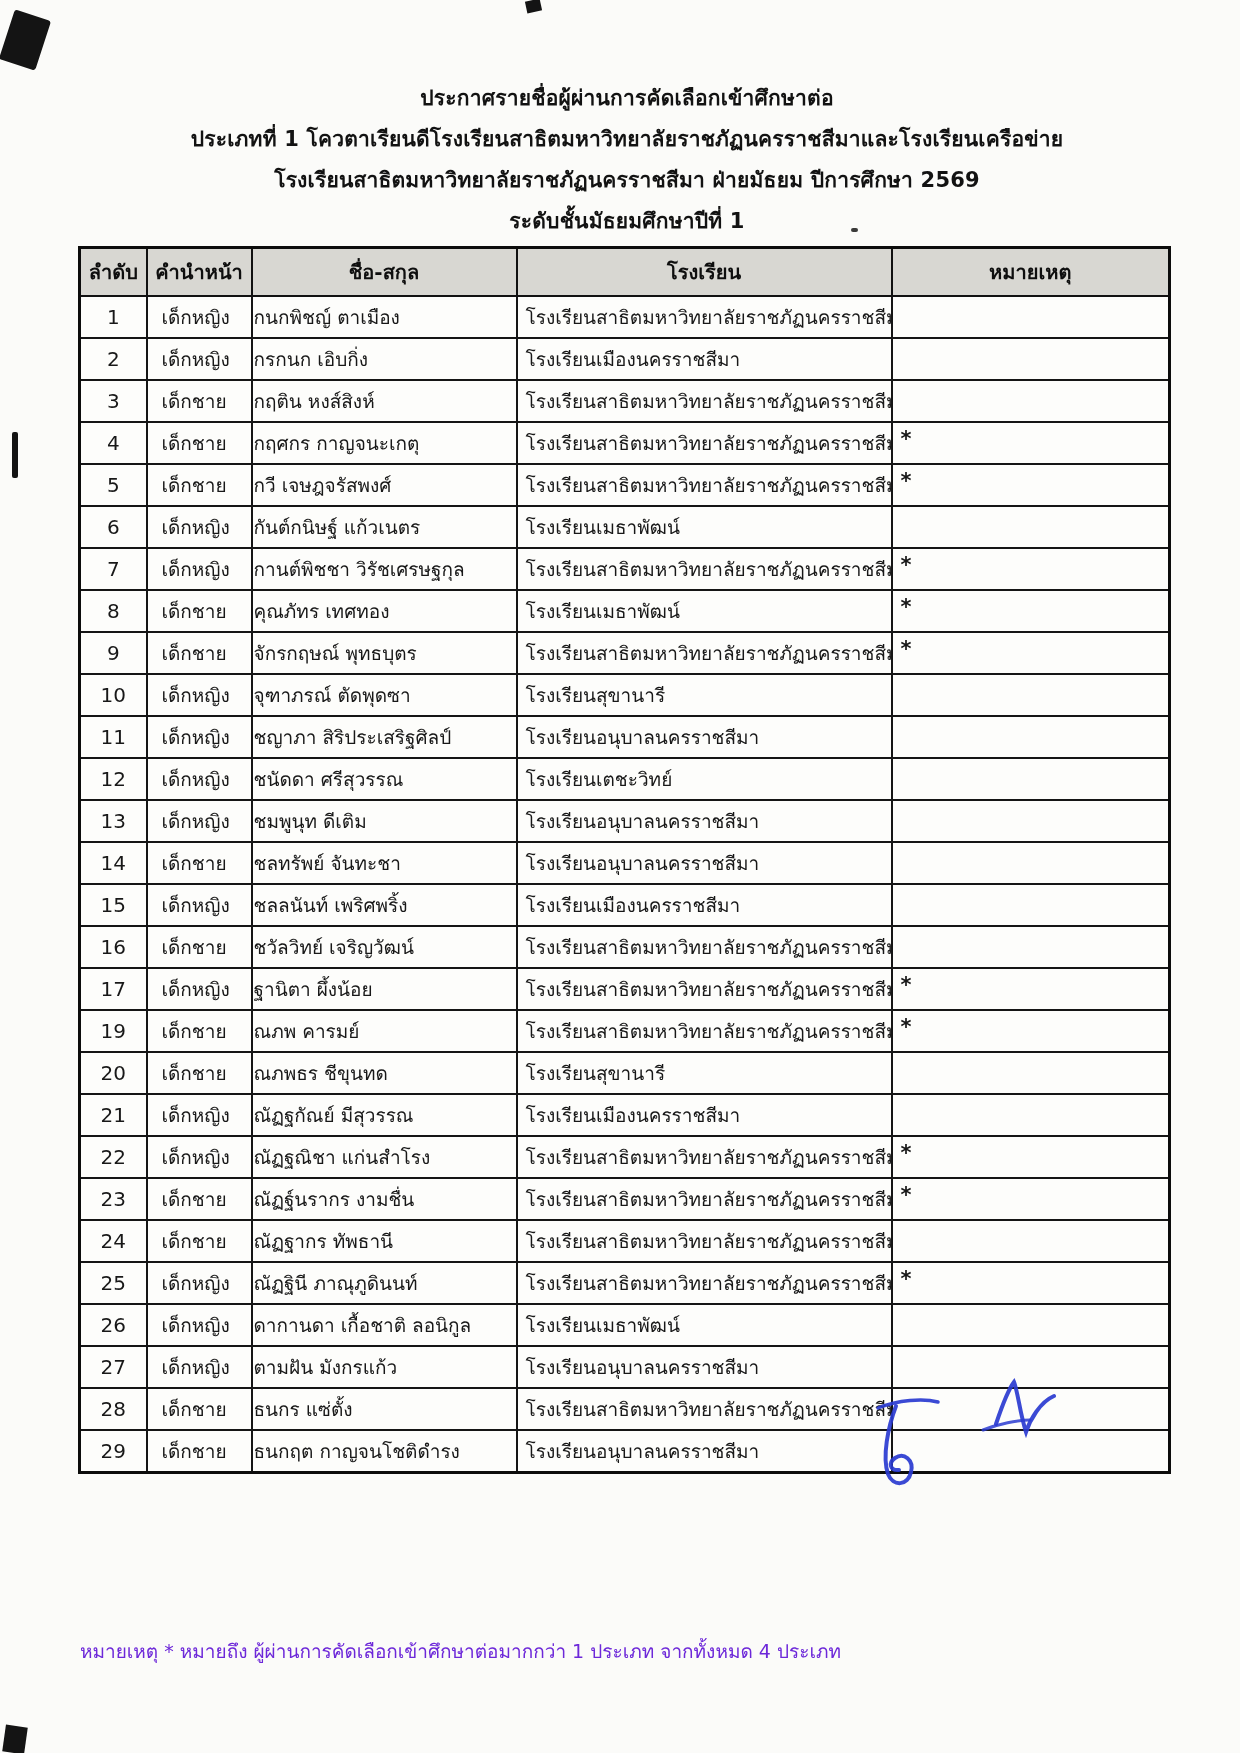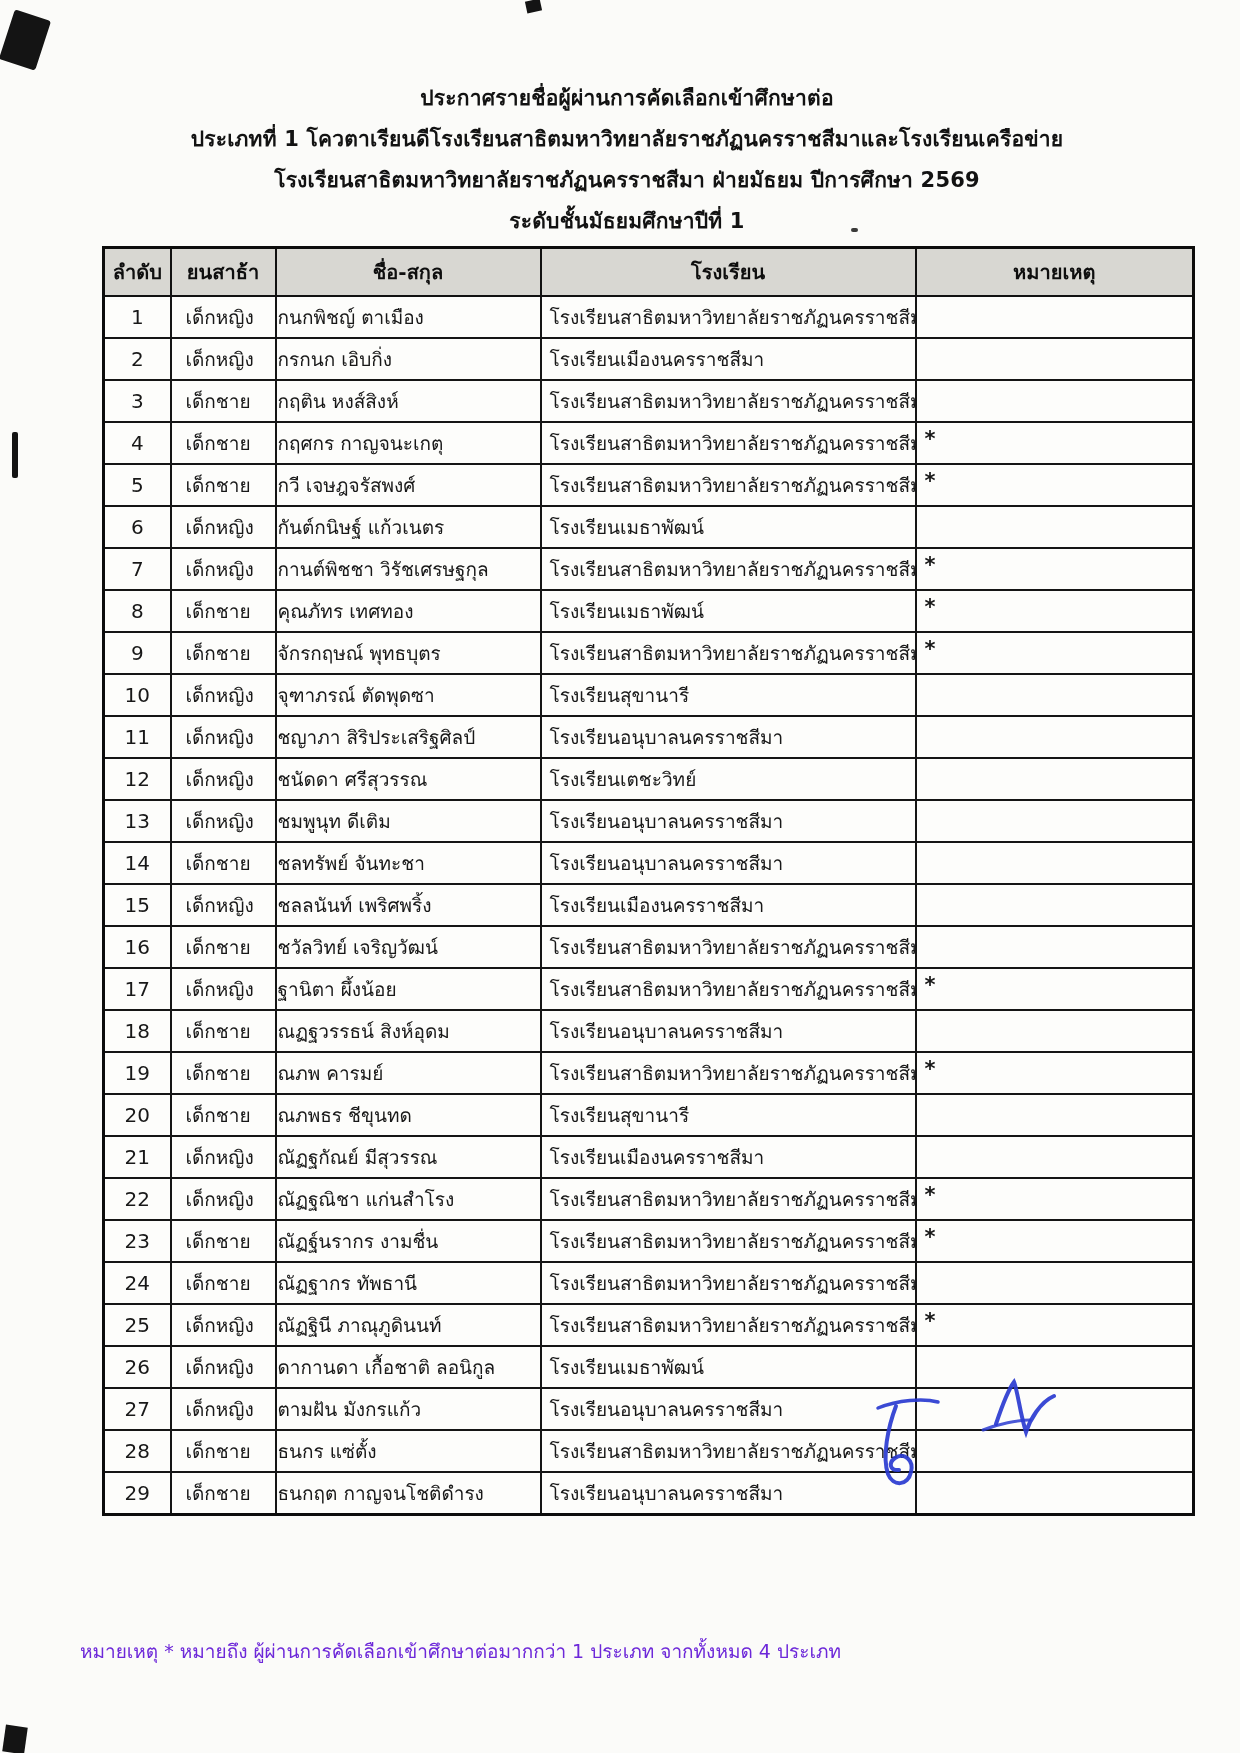--- a/index.html
+++ b/index.html
@@ -46,21 +46,21 @@
     color:#0e0e0e;
   }
   .roster td{
     border:2px solid #151515;
     height:38px;
     font-size:19px;
     vertical-align:middle;
     overflow:hidden;white-space:nowrap;
     color:#181818;
   }
-  .roster{border:3px solid #0c0c0c;margin-left:24px;}
+  .roster{border:3px solid #0c0c0c;}
   td.cell-no{text-align:center;font-size:20px;}
   td.cell-prefix{padding-left:14px;}
   td.cell-name{}
   td.cell-school{padding-left:8px;}
   td.cell-remark{padding-left:8px;font-size:21px;font-weight:bold;vertical-align:top;line-height:30px;}
   
   .footnote{
     position:absolute;top:1636px;left:80px;
     font-size:19px;color:#6d28d9;
   }
@@ -100,21 +100,21 @@
     <colgroup>
       <col class="c-no">
         <col class="c-prefix">
         <col class="c-name">
         <col class="c-school">
         <col class="c-remark">
     </colgroup>
     <thead>
       <tr>
         <th>ลำดับ</th>
-        <th>ยนสาธ้า</th>
+        <th>คำนำหน้า</th>
         <th>ชื่อ-สกุล</th>
         <th>โรงเรียน</th>
         <th>หมายเหตุ</th>
       </tr>
     </thead>
     <tbody>
     <tr>
       <td class="cell-no">1</td>
       <td class="cell-prefix">เด็กหญิง</td>
       <td class="cell-name">กนกพิชญ์ ตาเมือง</td>
@@ -243,27 +243,20 @@
     </tr>
 
     <tr>
       <td class="cell-no">17</td>
       <td class="cell-prefix">เด็กหญิง</td>
       <td class="cell-name">ฐานิตา ผึ้งน้อย</td>
       <td class="cell-school">โรงเรียนสาธิตมหาวิทยาลัยราชภัฏนครราชสีมา</td>
       <td class="cell-remark">*</td>
     </tr>
 
-    <tr>
-      <td class="cell-no">18</td>
-      <td class="cell-prefix">เด็กชาย</td>
-      <td class="cell-name">ณฏฐวรรธน์ สิงห์อุดม</td>
-      <td class="cell-school">โรงเรียนอนุบาลนครราชสีมา</td>
-      <td class="cell-remark"></td>
-    </tr>
 
     <tr>
       <td class="cell-no">19</td>
       <td class="cell-prefix">เด็กชาย</td>
       <td class="cell-name">ณภพ คารมย์</td>
       <td class="cell-school">โรงเรียนสาธิตมหาวิทยาลัยราชภัฏนครราชสีมา</td>
       <td class="cell-remark">*</td>
     </tr>
 
     <tr>

